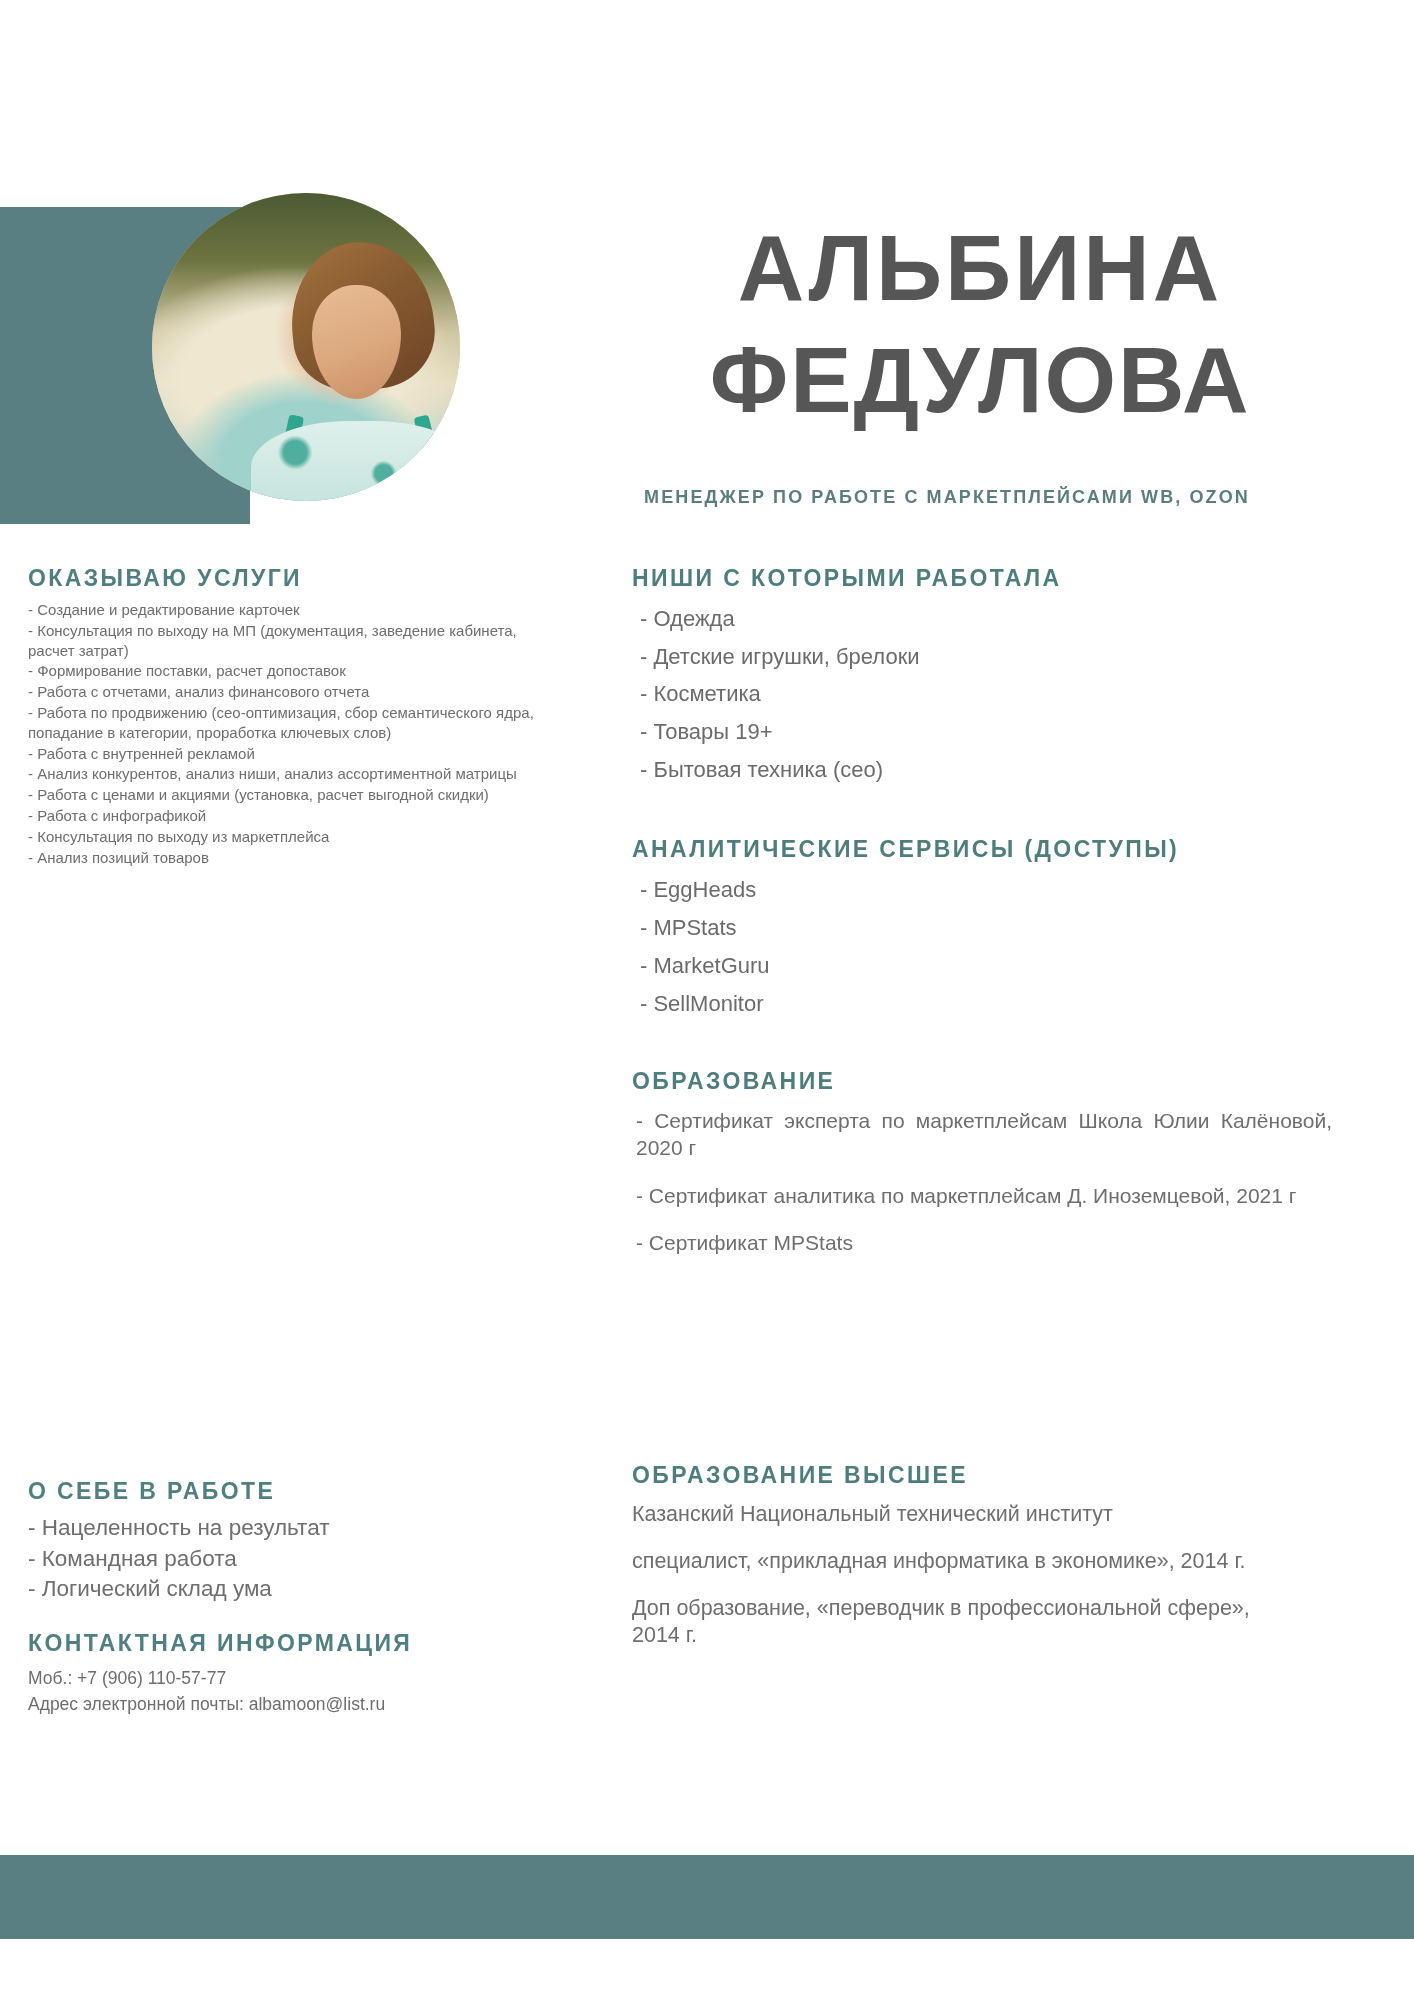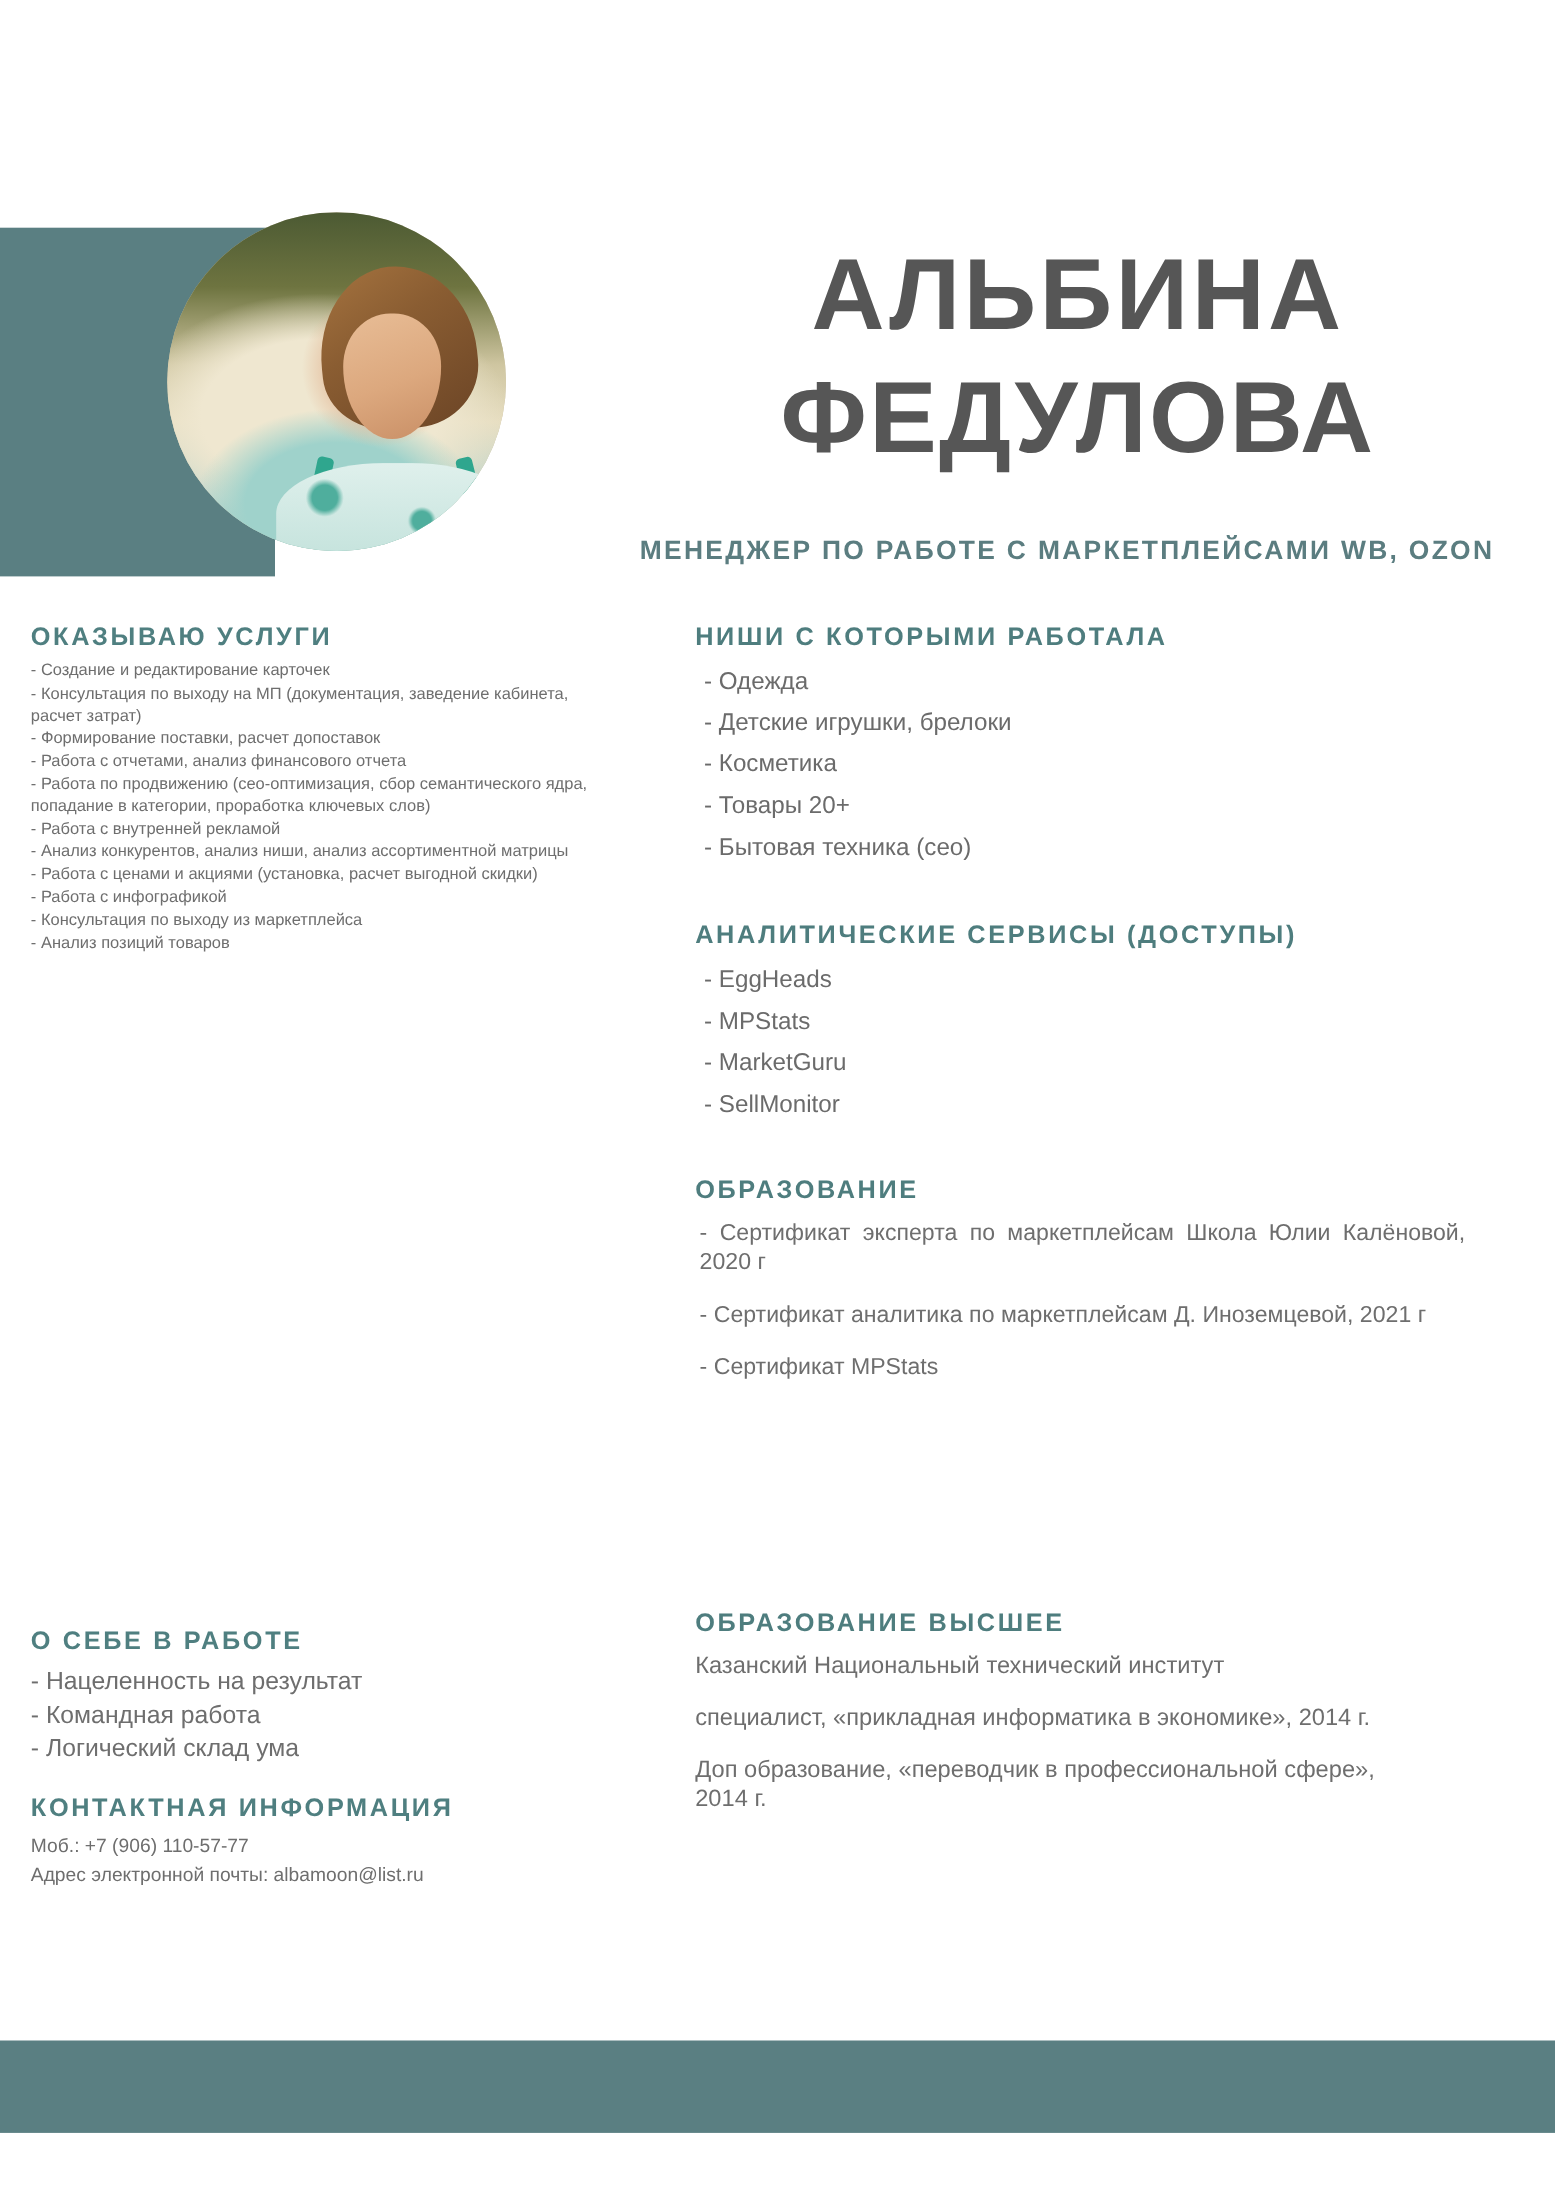--- a/index.html
+++ b/index.html
@@ -109,25 +109,25 @@
     line-height: 1.0;
     text-align: center;
     white-space: nowrap;
   }
   .name-line.second {
     margin-top: 20px;
     letter-spacing: 2px;
   }
   #job-title {
     position: absolute;
-    left: 565px;
+    left: 542px;
     top: 487px;
     width: 810px;
     text-align: center;
-    font-size: 24px;
+    font-size: 18px;
     font-weight: 700;
     letter-spacing: 2.1px;
     color: #5b7d80;
     white-space: nowrap;
   }
 
   
   #col-left {
     position: absolute;
     left: 28px;
@@ -265,21 +265,21 @@
     <li>- Анализ позиций товаров</li>
   </ul>
 </div>
 
 <div id="col-right">
   <h2 class="sec-title rt">НИШИ С КОТОРЫМИ РАБОТАЛА</h2>
   <ul class="list right">
     <li>- Одежда</li>
     <li>- Детские игрушки, брелоки</li>
     <li>- Косметика</li>
-    <li>- Товары 20+</li>
+    <li>- Товары 19+</li>
     <li>- Бытовая техника (сео)</li>
   </ul>
 
   <div class="block-gap-1"></div>
 
   <h2 class="sec-title rt">АНАЛИТИЧЕСКИЕ СЕРВИСЫ (ДОСТУПЫ)</h2>
   <ul class="list right">
     <li>- EggHeads</li>
     <li>- MPStats</li>
     <li>- MarketGuru</li>

